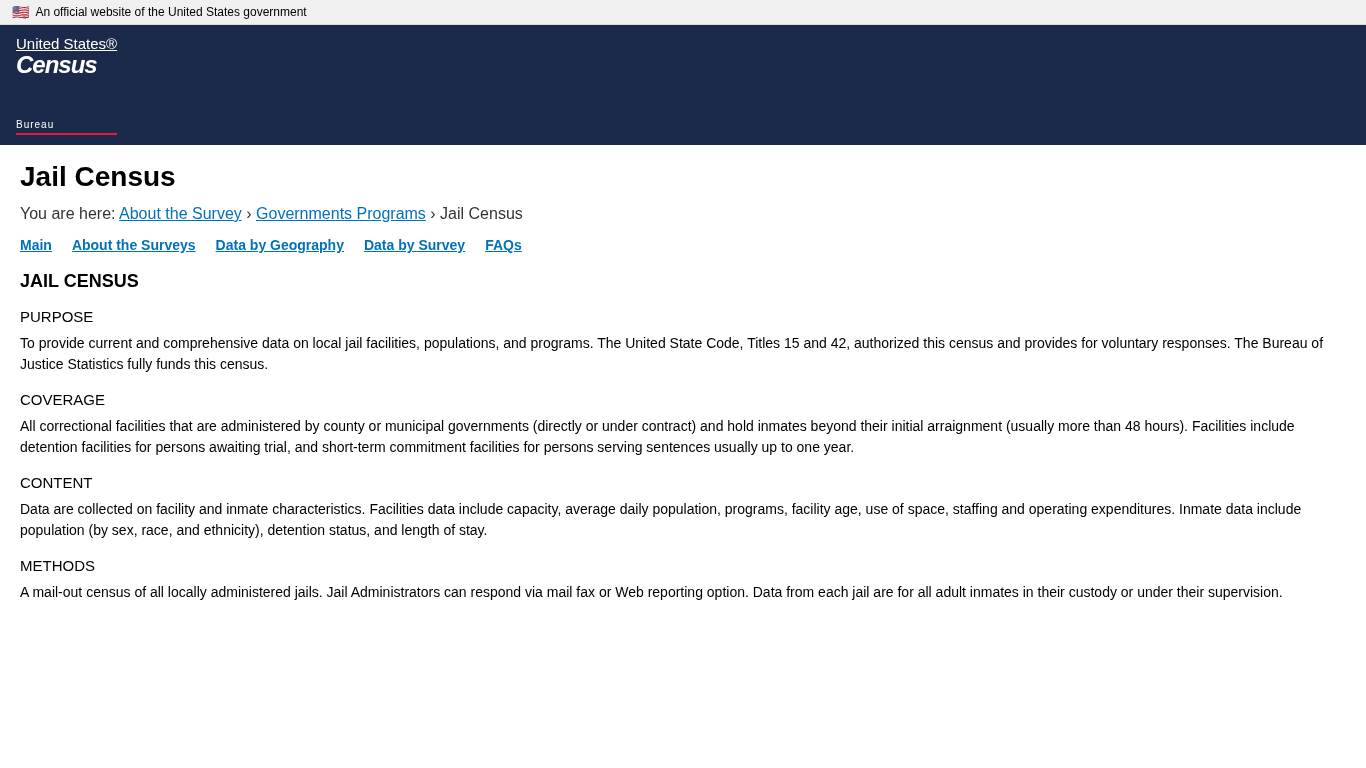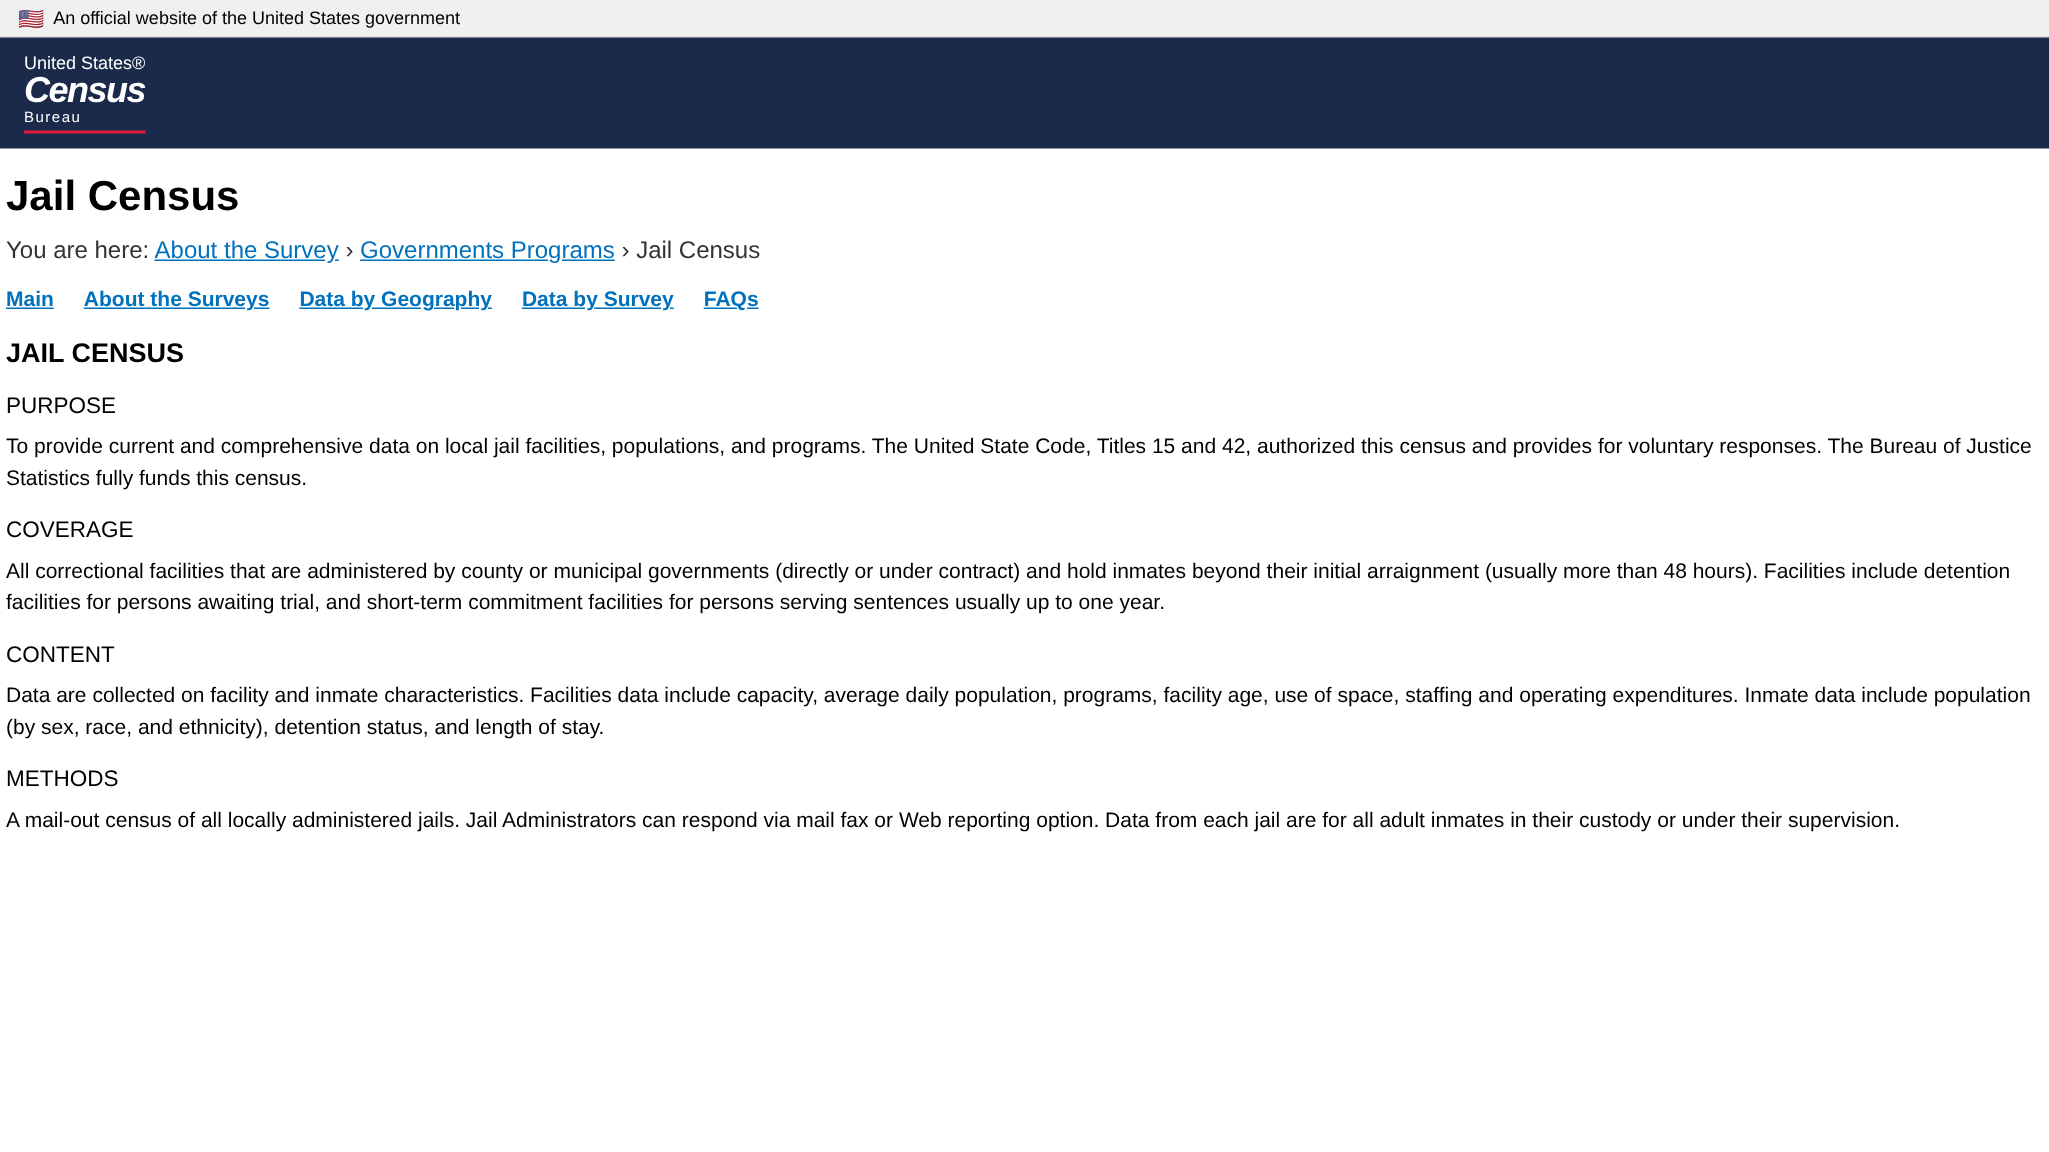--- a/index.html
+++ b/index.html
@@ -39,48 +39,50 @@
     }
 
     .logo-container {
       display: flex;
       flex-direction: column;
       align-items: flex-start;
     }
 
     .logo-text {
       color: #fff;
-      font-size: 12px;
+      font-size: 15px;
       line-height: 1.2;
+      text-decoration: underline;
     }
 
     .logo-census {
       color: #fff;
       font-size: 24px;
       font-weight: bold;
       line-height: 1;
       font-style: italic;
       letter-spacing: -1px;
     }
 
     .logo-bureau {
       color: #fff;
       font-size: 10px;
       letter-spacing: 1px;
+      margin-top: 42px;
     }
 
     .logo-underline {
       border-bottom: 2px solid #e31c3d;
       width: 100%;
       margin-top: 3px;
     }
 
     
     .main-content {
-      padding: 16px 4px;
+      padding: 16px 20px;
     }
 
     .page-title {
       font-size: 28px;
       font-weight: bold;
       color: #000;
       margin-bottom: 12px;
     }
 
     .breadcrumb {

